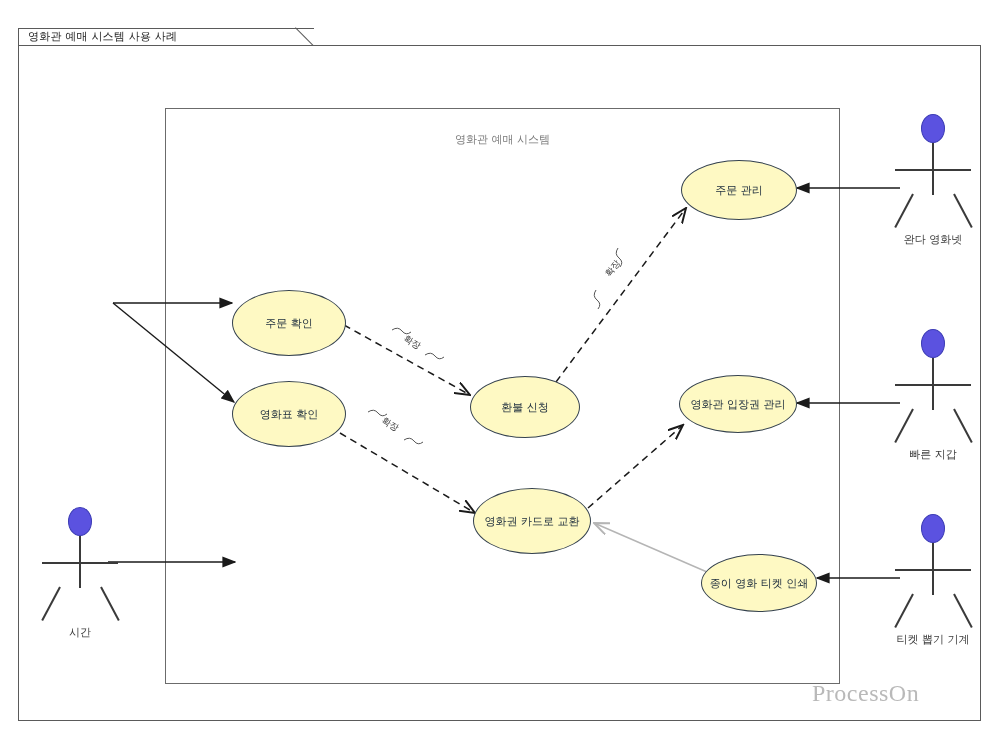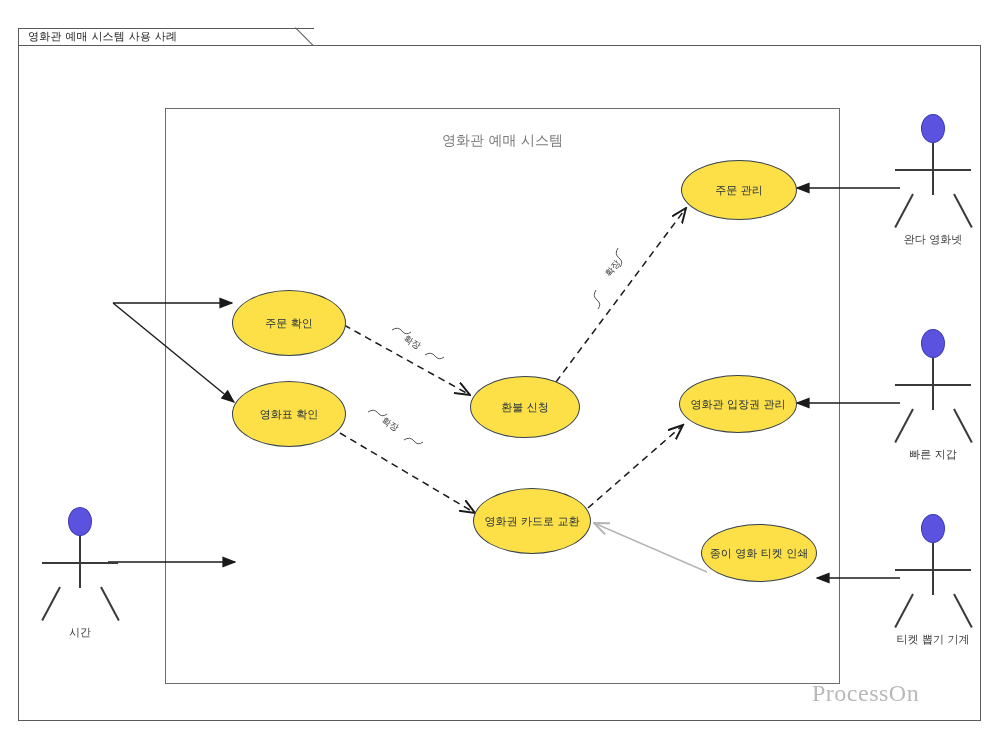--- a/index.html
+++ b/index.html
@@ -79,27 +79,27 @@
     border: 1px solid #6b6b6b;
     box-sizing: border-box;
     background: transparent;
   }
   .system-label {
     position: absolute;
     left: 165px;
     top: 132px;
     width: 675px;
     text-align: center;
-    font-size: 14px;
+    font-size: 11px;
     color: #7b7b7b;
   }
   
   .usecase {
     position: absolute;
-    background: #fde047;
+    background: #fef9c3;
     border: 1.6px solid #35424f;
     border-radius: 50%;
     box-sizing: border-box;
     display: flex;
     align-items: center;
     justify-content: center;
     text-align: center;
     font-size: 11px;
     color: #20303f;
     line-height: 13px;
@@ -271,21 +271,21 @@
   </div>
 
   <div class="usecase" style="left:681px; top:160px; width:116px; height:60px;">
     <span>주문 관리</span>
   </div>
 
   <div class="usecase" style="left:679px; top:375px; width:118px; height:58px;">
     <span>영화관 입장권 관리</span>
   </div>
 
-  <div class="usecase" style="left:701px; top:524px; width:116px; height:58px;">
+  <div class="usecase" style="left:701px; top:554px; width:116px; height:58px;">
     <span>종이 영화 티켓 인쇄</span>
   </div>
 
   <div class="edge-label" style="left:403px; top:336px; transform: rotate(30deg);">
     <span>확장</span>
   </div>
 
   <div class="edge-label" style="left:381px; top:418px; transform: rotate(30deg);">
     <span>확장</span>
   </div>

